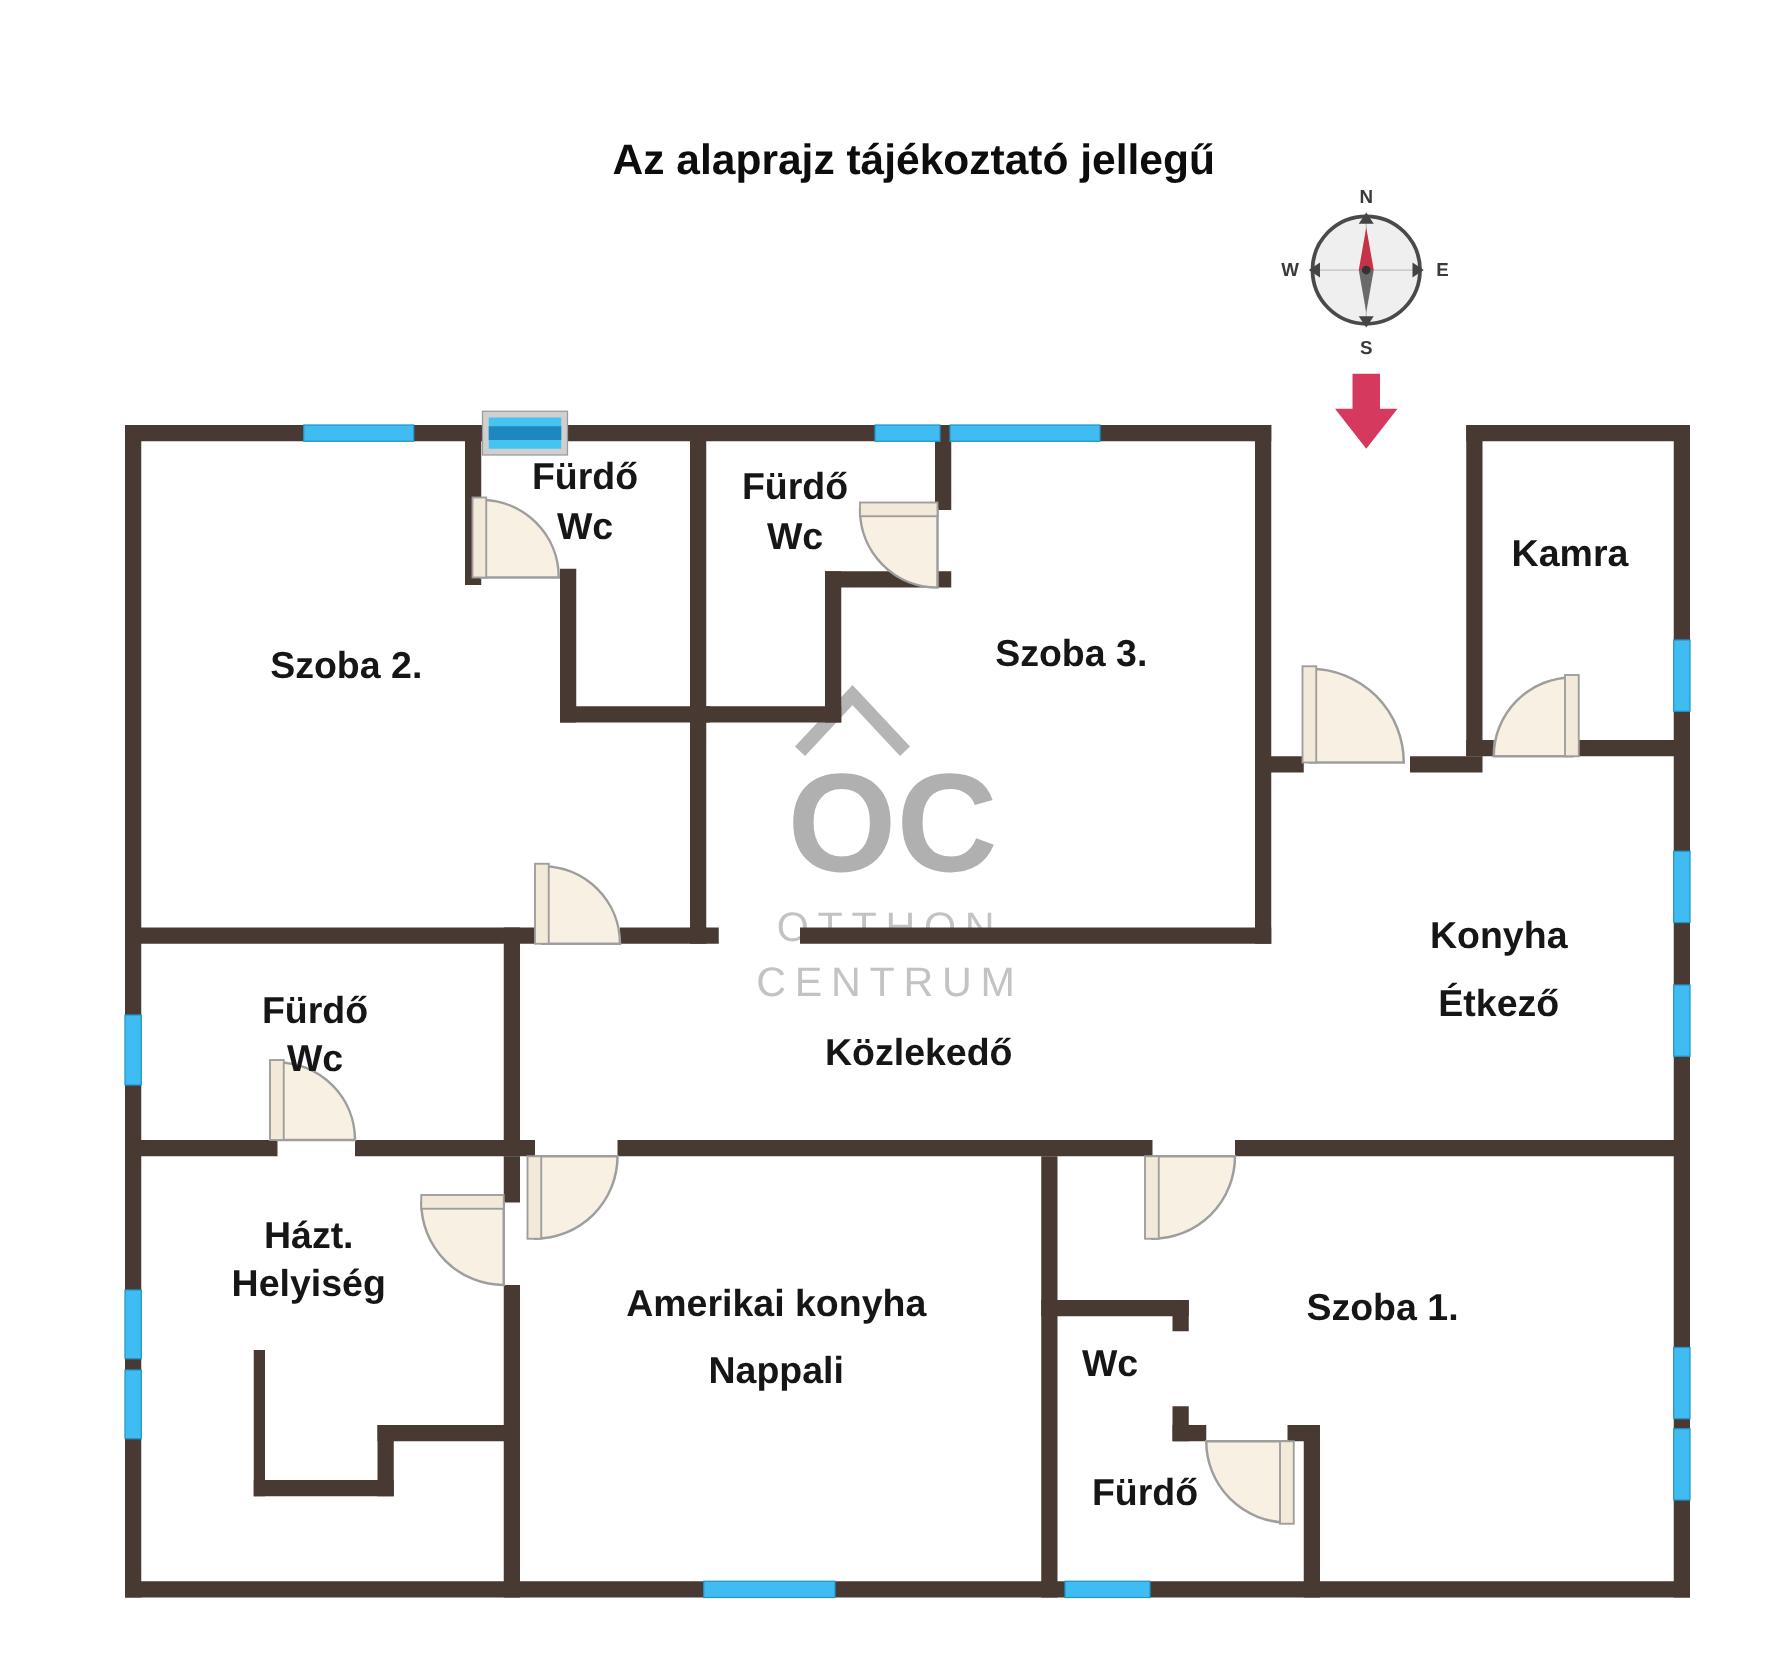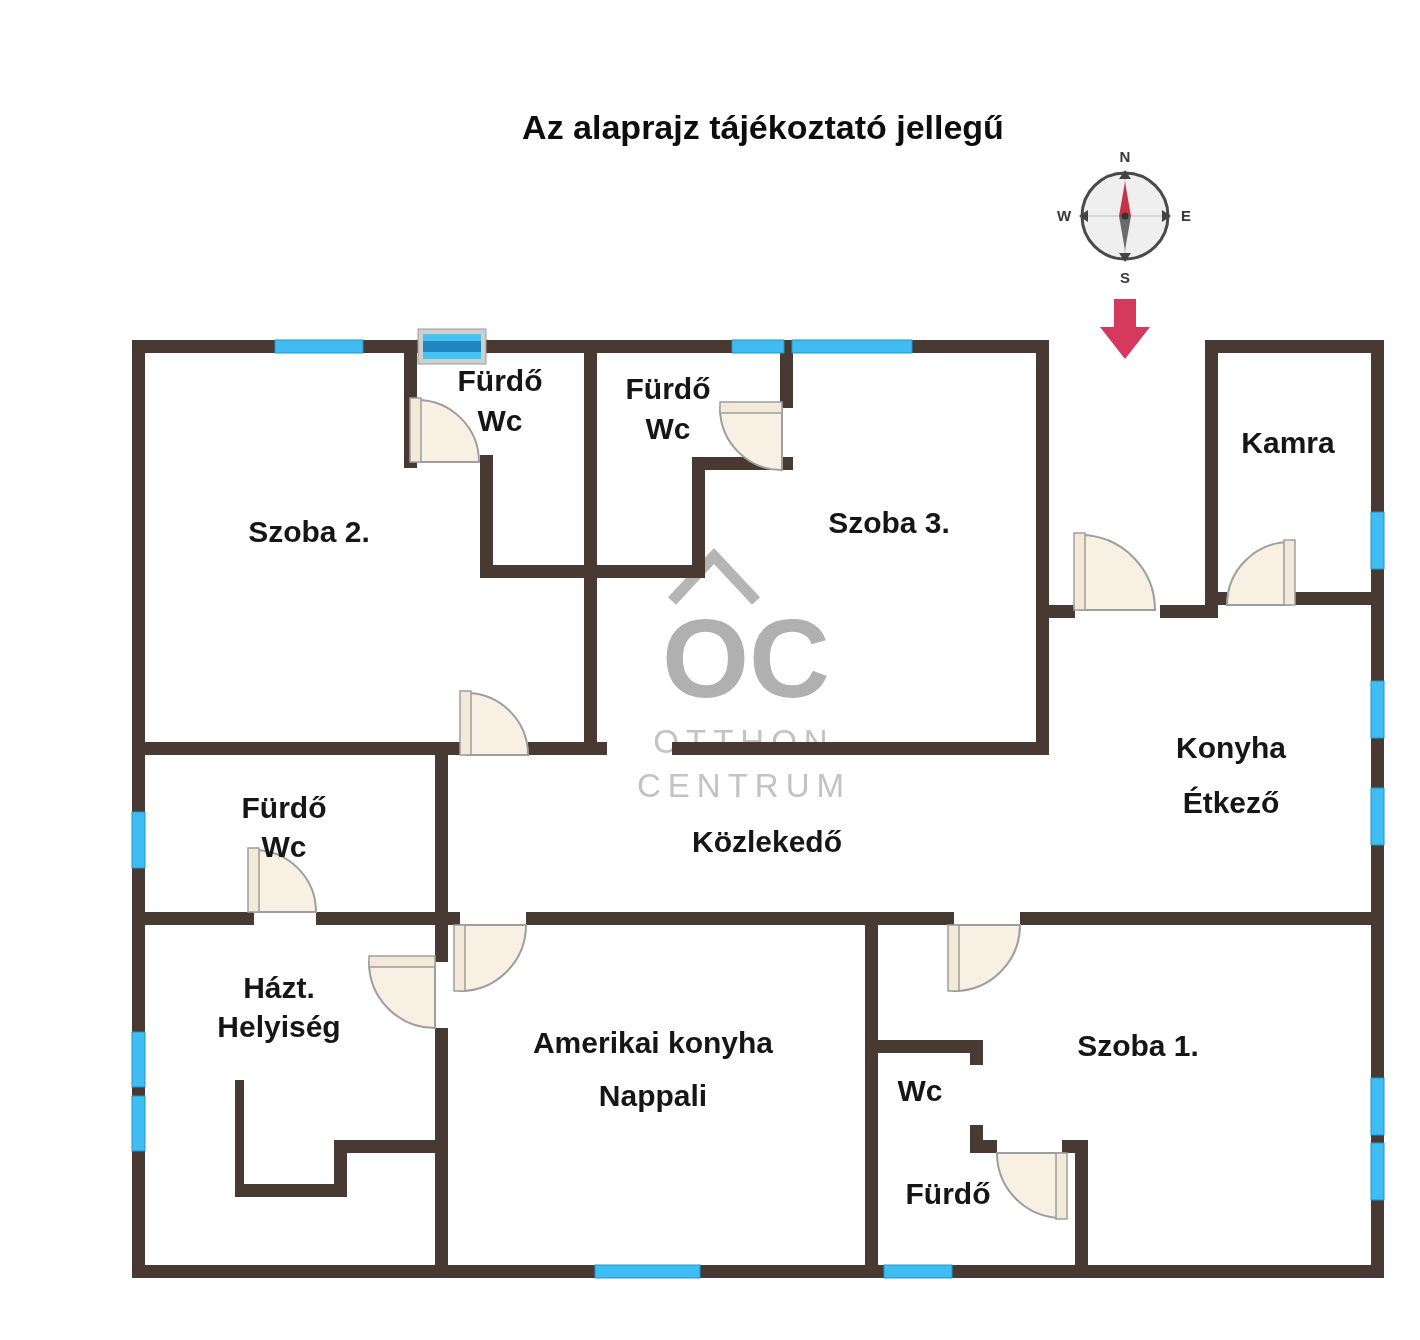--- a/index.html
+++ b/index.html
@@ -1,16 +1,16 @@
 <!DOCTYPE html>
 <html><head>
 <meta charset="utf-8">
 <style>
   html,body{margin:0;padding:0;background:#ffffff;}
-  .page{position:relative;width:1144px;height:1340px;background:#ffffff;font-family:"Liberation Sans",sans-serif;margin-left:32px;}
+  .page{position:relative;width:1144px;height:1340px;background:#ffffff;font-family:"Liberation Sans",sans-serif;}
   svg{display:block;}
   .wall rect{fill:#483a32;}
   .window{fill:#3fbdf3;stroke:#2196c9;stroke-width:1;}
   .door-arc{fill:#f8f1e3;stroke:#9e9e9e;stroke-width:2;}
   .door-leaf{fill:#f2e9d8;stroke:#9e9e9e;stroke-width:1.5;}
   .room-label{font-weight:bold;font-size:30px;fill:#161616;text-anchor:middle;}
   .title-text{font-weight:bold;font-size:34px;fill:#0d0d0d;text-anchor:middle;}
   .wm-oc{font-size:112px;font-weight:bold;fill:#b0b0b0;text-anchor:middle;}
   .wm-sub{font-size:33px;letter-spacing:7px;fill:#c3c3c3;text-anchor:middle;}
   .compass-letter{font-size:15px;font-weight:bold;fill:#3a3a3a;text-anchor:middle;}

